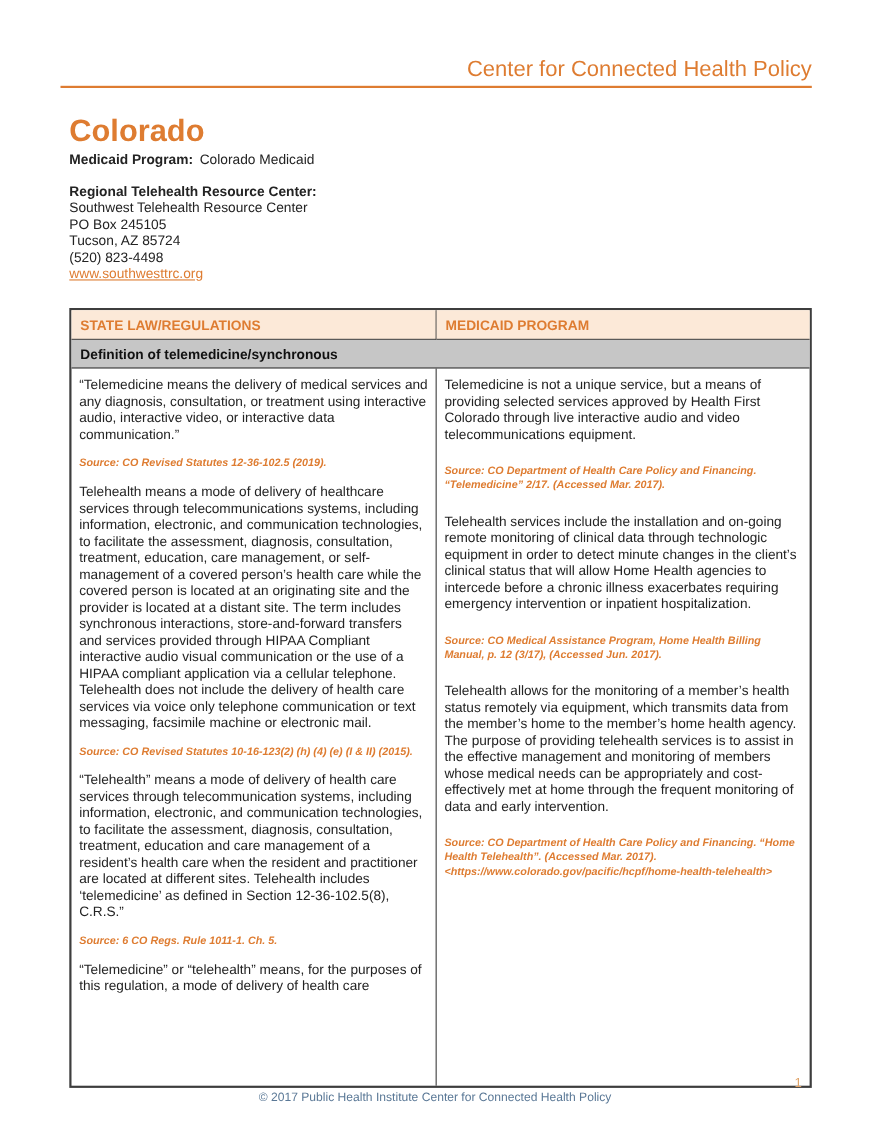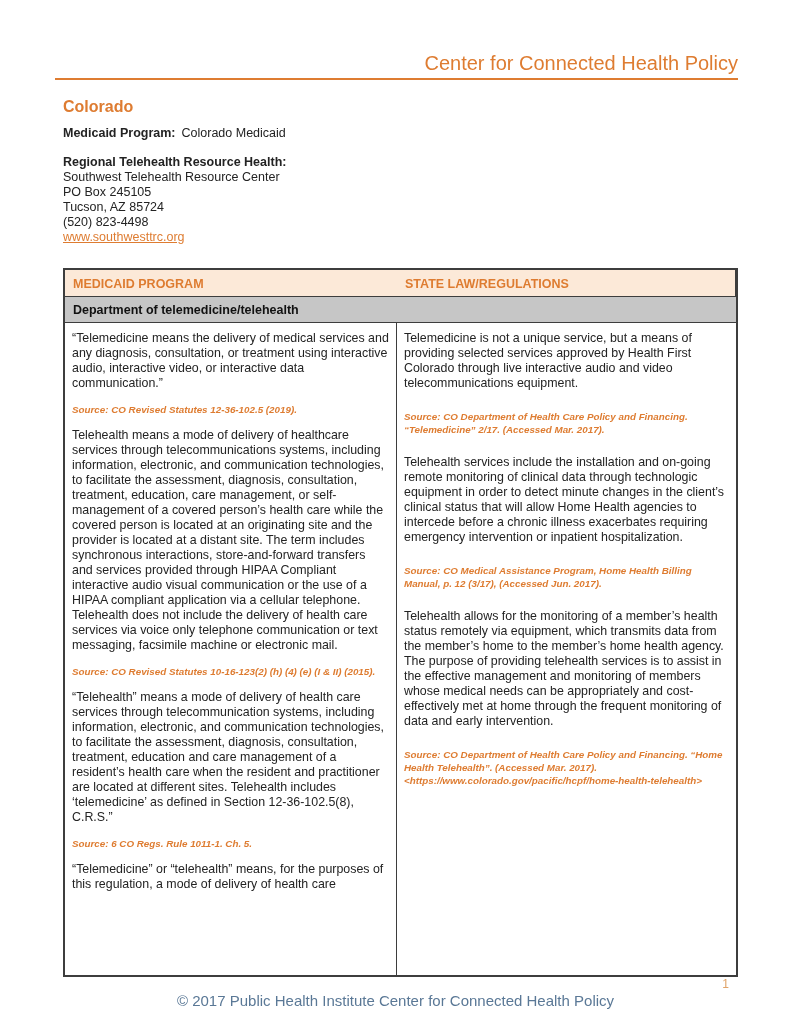--- a/index.html
+++ b/index.html
@@ -21,22 +21,22 @@
     font-size: 20px;
     color: var(--accent, #DE7C31);
     line-height: 18px;
   }
   .header-rule {
     height: 2px;
     background: var(--accent, #DE7C31);
     margin: 6px 0 0 -8px;
   }
   .doc-title {
-    margin: 12px 0 0 0;
-    font-size: 16px;
+    margin: 24px 0 0 0;
+    font-size: 28px;
     font-weight: bold;
     color: var(--accent, #DE7C31);
     line-height: 30px;
   }
   .meta-line { margin-top: 4px; font-size: 12.5px; line-height: 15px; }
   .meta-line + .meta-line { margin-top: 16px; }
   .meta-label { font-weight: bold; }
   .meta-value { margin-left: 6px; }
   .rtrc-block { margin-top: 14px; font-size: 12.5px; line-height: 15px; }
   .rtrc-label { font-weight: bold; }
@@ -101,52 +101,52 @@
   .page-number {
     position: absolute;
     top: 977px; right: 62px;
     font-size: 12px;
     color: var(--page-number-color, #E0A368);
   }
   .footer-copyright {
     position: absolute;
     top: 992px; left: 0; right: 0;
     text-align: center;
-    font-size: 15px;
+    font-size: 11px;
     color: var(--footer-text, #5A7896);
   }
 </style>
 </head>
 <body>
 
 <div class="page">
 
   <div class="org-name">Center for Connected Health Policy</div>
   <div class="header-rule"></div>
 
   <h1 class="doc-title">Colorado</h1>
 
   <div class="meta-line">
     <span class="meta-label">Medicaid Program:</span><span class="meta-value">Colorado Medicaid</span>
   </div>
 
 
   <div class="rtrc-block">
-    <div class="rtrc-label">Regional Telehealth Resource Health:</div>
+    <div class="rtrc-label">Regional Telehealth Resource Center:</div>
     <div class="rtrc-line">Southwest Telehealth Resource Center</div>
     <div class="rtrc-line">PO Box 245105</div>
     <div class="rtrc-line">Tucson, AZ 85724</div>
     <div class="rtrc-line">(520) 823-4498</div>
     <a class="rtrc-link">www.southwesttrc.org</a>
   </div>
 
   <div class="policy-table">
+    <div class="th left">STATE LAW/REGULATIONS</div>
     <div class="th right">MEDICAID PROGRAM</div>
-    <div class="th left">STATE LAW/REGULATIONS</div>
-    <div class="section-row">Department of telemedicine/telehealth</div>
+    <div class="section-row">Definition of telemedicine/synchronous</div>
     <div class="cell left">
         <p class="body">“Telemedicine means the delivery of medical services and any diagnosis, consultation, or treatment using interactive audio, interactive video, or interactive data communication.”</p>
         <p class="source">Source: CO Revised Statutes 12-36-102.5 (2019).</p>
         <p class="body">Telehealth means a mode of delivery of healthcare services through telecommunications systems, including information, electronic, and communication technologies, to facilitate the assessment, diagnosis, consultation, treatment, education, care management, or self-management of a covered person’s health care while the covered person is located at an originating site and the provider is located at a distant site. The term includes synchronous interactions, store-and-forward transfers and services provided through HIPAA Compliant interactive audio visual communication or the use of a HIPAA compliant application via a cellular telephone. Telehealth does not include the delivery of health care services via voice only telephone communication or text messaging, facsimile machine or electronic mail.</p>
         <p class="source">Source: CO Revised Statutes 10-16-123(2) (h) (4) (e) (I &amp; II) (2015).</p>
         <p class="body">“Telehealth” means a mode of delivery of health care services through telecommunication systems, including information, electronic, and communication technologies, to facilitate the assessment, diagnosis, consultation, treatment, education and care management of a resident’s health care when the resident and practitioner are located at different sites. Telehealth includes ‘telemedicine’ as defined in Section 12-36-102.5(8), C.R.S.”</p>
         <p class="source">Source: 6 CO Regs. Rule 1011-1. Ch. 5.</p>
         <p class="body">“Telemedicine” or “telehealth” means, for the purposes of this regulation, a mode of delivery of health care</p>
       </div>
     <div class="cell right">

